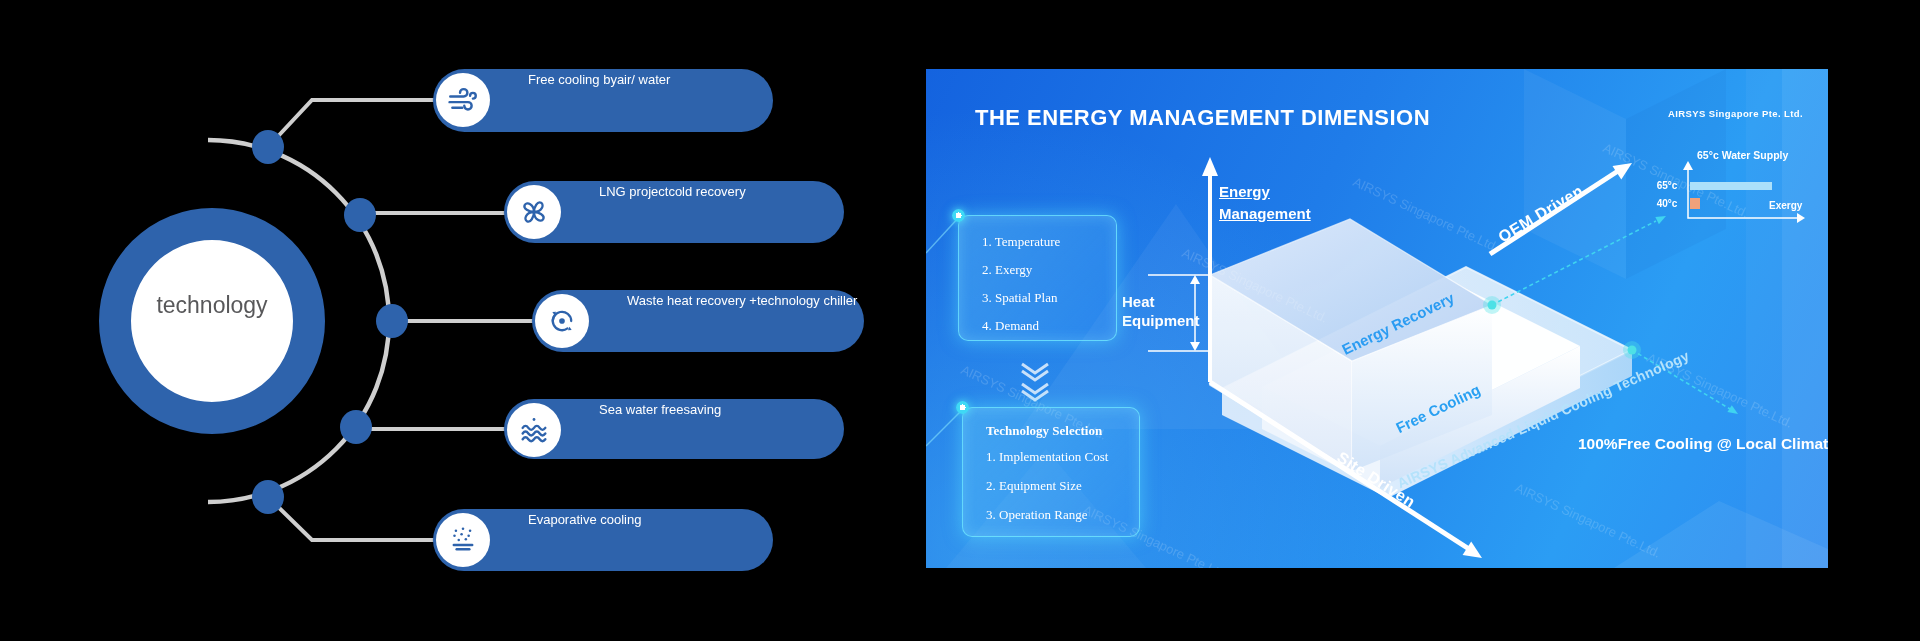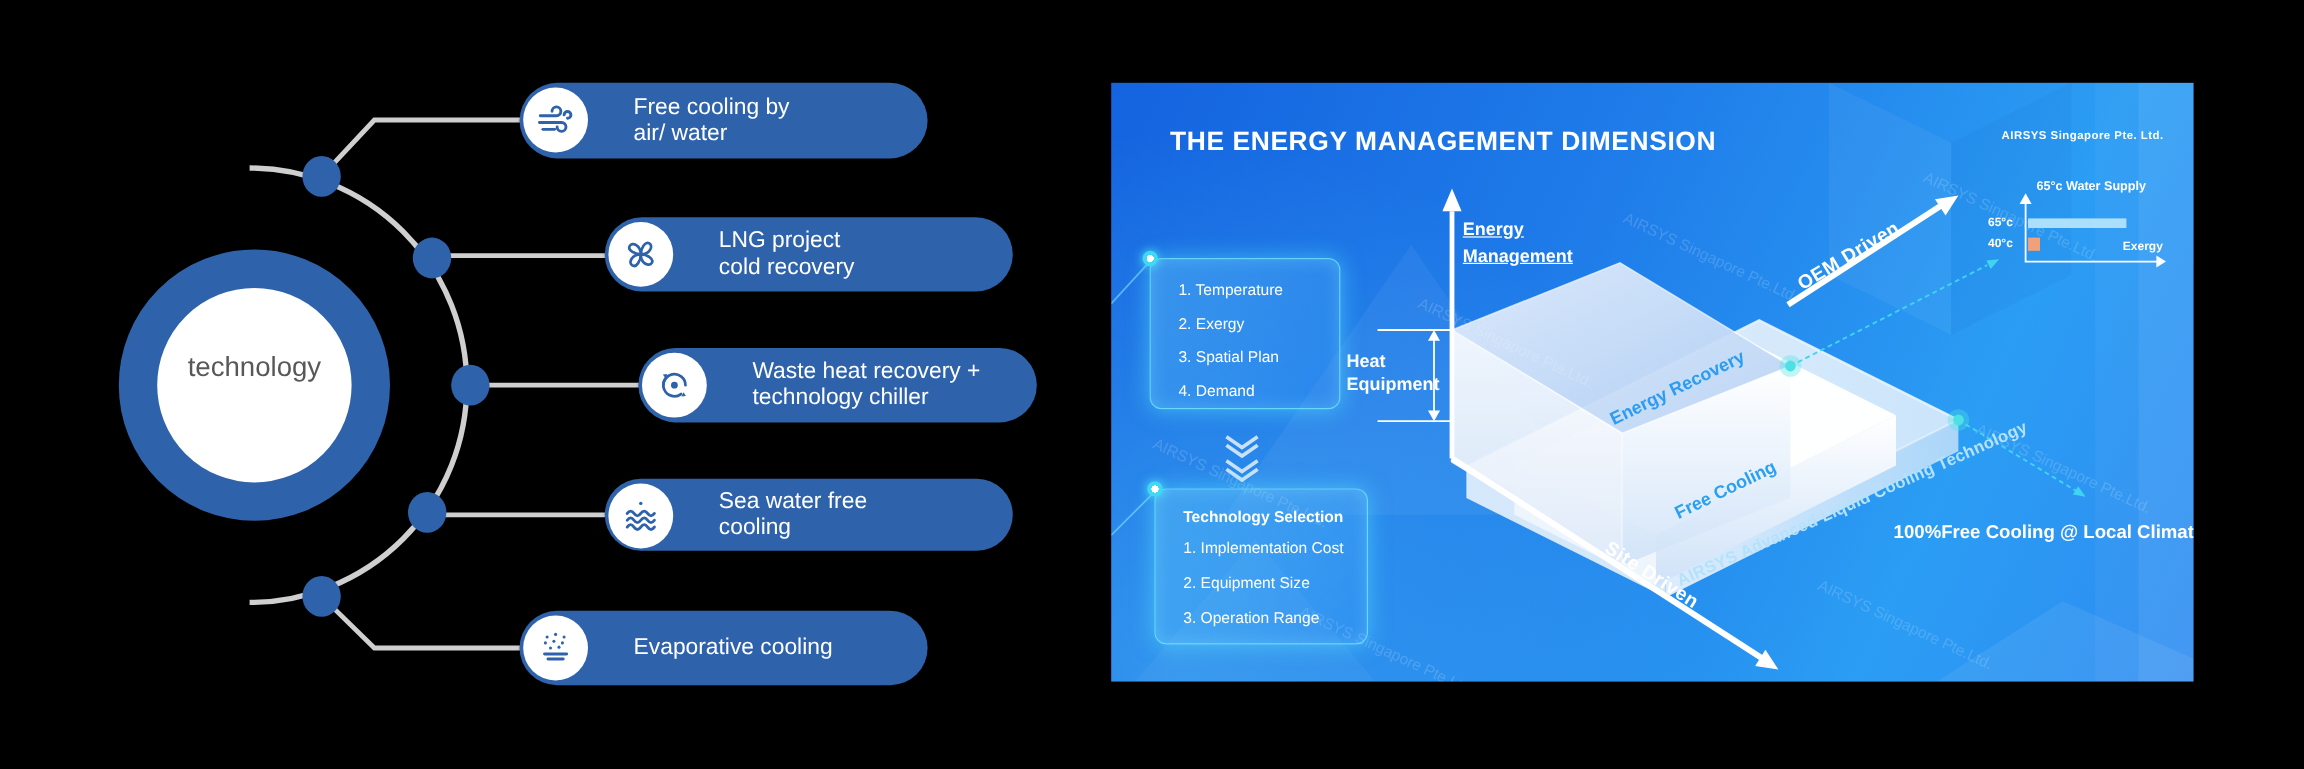--- a/index.html
+++ b/index.html
@@ -5,37 +5,37 @@
   html,body{margin:0;padding:0;background:#000;}
   #canvas{position:relative;width:1920px;height:641px;background:#000;overflow:hidden;
           font-family:"Liberation Sans",sans-serif;}
   .abs{position:absolute;}
   
   .hub-text{position:absolute;left:102px;top:288px;width:220px;text-align:center;
             color:#58585a;font-size:23px;line-height:34px;}
   .pill{position:absolute;background:#2e63ac;border-radius:32px;box-shadow:0 1px 2px rgba(0,0,0,.4);}
   .pill .icon-circle{position:absolute;left:3px;top:4px;width:54px;height:54px;border-radius:50%;
             background:#fff;display:flex;align-items:center;justify-content:center;}
-  .pill .pill-text{position:absolute;left:95px;top:0;height:100%;display:flex;flex-direction:column;
-            justify-content:center;color:#fff;font-size:19px;line-height:22px;}
+  .pill .pill-text{position:absolute;left:95px;top:0;height:100%;display:flex;flex-direction:row;
+            justify-content:center;color:#fff;font-size:13px;line-height:22px;}
   
   .panel{position:absolute;left:926px;top:69px;width:902px;height:499px;overflow:hidden;
          background:linear-gradient(115deg,#1463df 0%,#1f7ce9 40%,#2b9df4 75%,#2e8cf1 100%);}
   .panel .glow{position:absolute;inset:0;
          background:radial-gradient(circle at 6% 96%,rgba(90,210,255,.38),rgba(90,210,255,0) 45%);}
   .panel-title{position:absolute;left:49px;top:36px;color:#fff;font-size:22px;font-weight:bold;
          letter-spacing:.5px;white-space:nowrap;}
   .brand{position:absolute;right:25px;top:39px;color:#fff;font-size:9.5px;font-weight:bold;
          letter-spacing:.4px;}
   .wm{position:absolute;color:rgba(255,255,255,.16);font-size:13px;white-space:nowrap;
       transform:rotate(25deg);transform-origin:left top;}
   .glass{position:absolute;border:1.5px solid rgba(112,233,255,.8);border-radius:10px;
       background:linear-gradient(135deg,rgba(120,225,255,.30),rgba(60,150,255,.16));
       box-shadow:0 0 18px rgba(90,225,255,.55), inset 0 0 14px rgba(150,240,255,.28);
-      color:#fff;font-size:13px;}
+      color:#fff;font-size:13px;font-family:Liberation Serif, serif;}
   .glass .gi{padding-left:23px;white-space:nowrap;}
   .corner-dot{position:absolute;left:-7px;top:-7px;width:13px;height:13px;border-radius:50%;
       background:radial-gradient(circle,#ffffff 0 3px,#3fd9f5 3px);box-shadow:0 0 8px #4fe0f5;}
   .axis-label{position:absolute;color:#fff;font-weight:bold;font-size:15px;line-height:22px;}
   .rot-label{position:absolute;font-weight:bold;white-space:nowrap;text-align:center;}
   .footnote{position:absolute;left:652px;top:366px;width:260px;color:#fff;font-weight:bold;
       font-size:15.5px;white-space:nowrap;}
   .mc-title{position:absolute;left:771px;top:80px;color:#fff;font-size:10.5px;font-weight:bold;white-space:nowrap;}
   .mc-ylab{position:absolute;width:26px;text-align:center;color:#fff;font-size:10px;font-weight:bold;}
   .mc-xlab{position:absolute;left:843px;top:131px;color:#fff;font-size:10px;font-weight:bold;}
@@ -121,21 +121,21 @@
       <div class="icon-circle">
         <svg width="34" height="34" viewBox="0 0 24 24" fill="none" stroke="#2e63ac" stroke-width="1.7" stroke-linecap="round">
           <circle cx="12" cy="4.6" r="1" fill="#2e63ac" stroke="none"></circle>
           <path d="M4 10.5 q2 -2.8 4 0 q2 2.8 4 0 q2 -2.8 4 0 q2 2.8 4 0"></path>
           <path d="M4 14.5 q2 -2.8 4 0 q2 2.8 4 0 q2 -2.8 4 0 q2 2.8 4 0"></path>
           <path d="M4 18.5 q2 -2.8 4 0 q2 2.8 4 0 q2 -2.8 4 0 q2 2.8 4 0"></path>
         </svg>
       </div>
       <div class="pill-text">
         <div>Sea water free</div>
-        <div>cooling</div>
+        <div>saving</div>
       </div>
     </div>
 
     <div class="pill" style="left:433px;top:509px;width:340px;height:62px;">
       <div class="icon-circle">
         <svg width="34" height="34" viewBox="0 0 24 24" fill="none" stroke="#2e63ac" stroke-width="1.7" stroke-linecap="round">
           <g fill="#2e63ac" stroke="none">
             <circle cx="7" cy="5.5" r="0.9"></circle>
               <circle cx="12" cy="4" r="0.9"></circle>
               <circle cx="17" cy="5.5" r="0.9"></circle>

